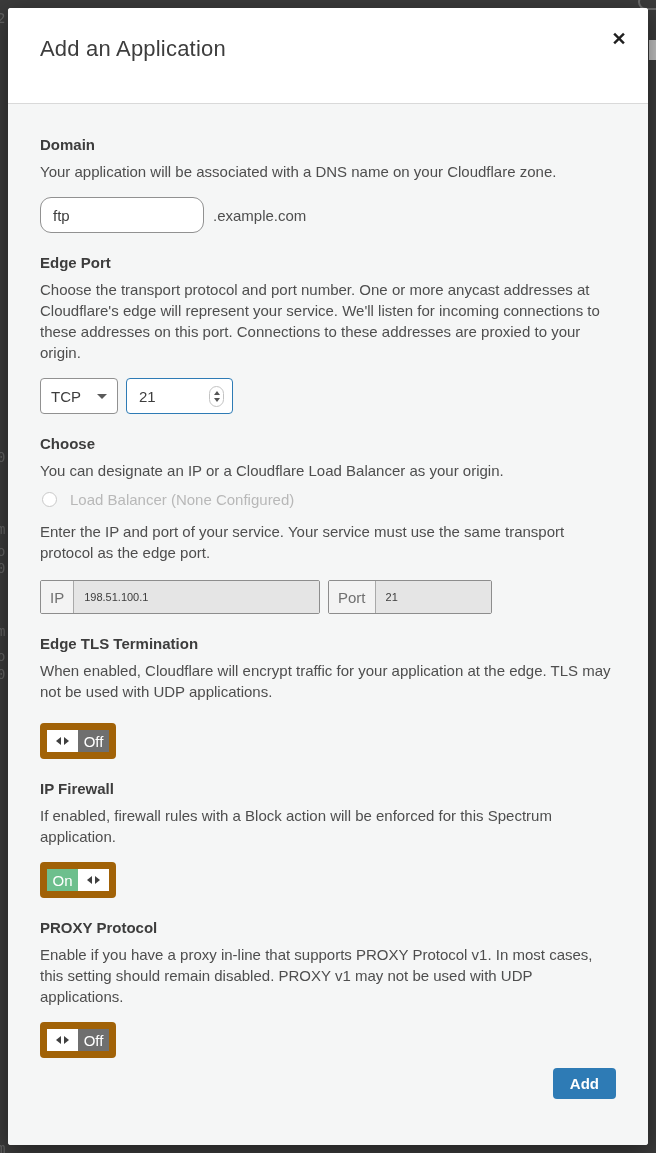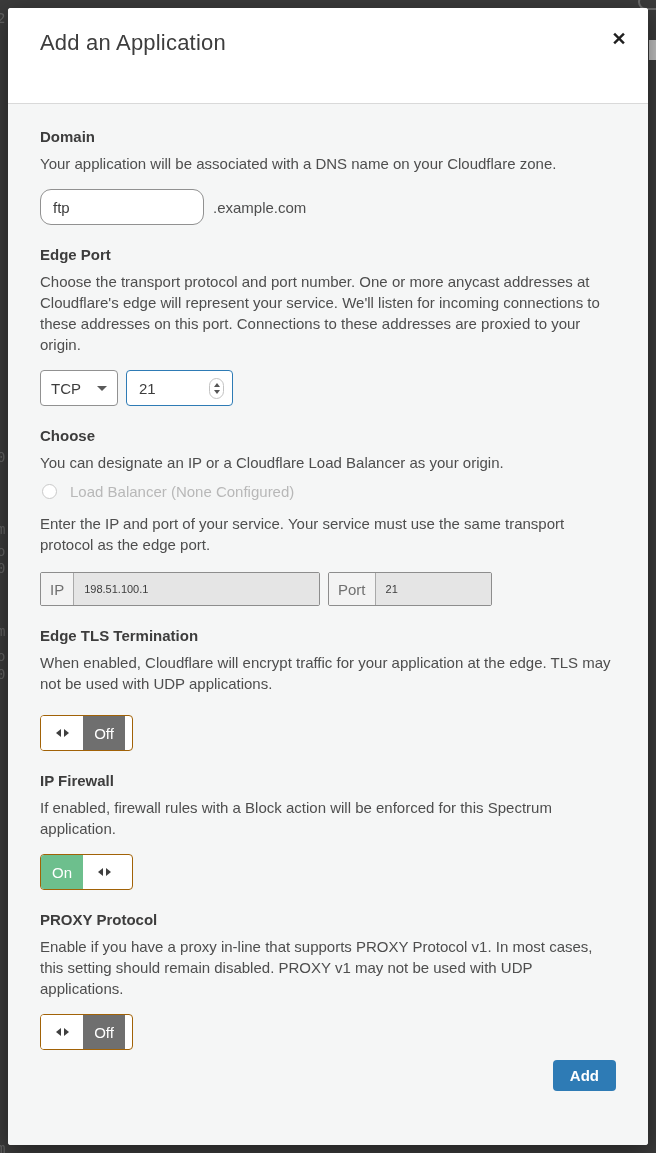--- a/index.html
+++ b/index.html
@@ -42,37 +42,37 @@
     border-radius: 3px;
     box-shadow: 0 6px 24px rgba(0,0,0,.45);
     overflow: hidden;
   }
   .modal-header {
     position: relative;
     height: 95px;
     background: #fff;
   }
   .modal-title {
-    position: absolute; left: 32px; top: 22px;
+    position: absolute; left: 32px; top: 28px;
     font-size: 22px; font-weight: 400;
     color: #3d3d3d;
     letter-spacing: .2px;
   }
   .close-btn {
     position: absolute; right: 15px; top: 17px;
     width: 28px; height: 28px;
     background: none; border: none; cursor: pointer;
     font-size: 18px; font-weight: 700; color: #1f1f1f;
     line-height: 28px; text-align: center;
   }
   .modal-body {
     height: 1042px;
     background: #f5f6f6;
     border-top: 1px solid #d9d9d9;
-    padding: 23px 32px 0 32px;
+    padding: 31px 32px 0 32px;
   }
 
   .section { margin-bottom: 20px; }
   .section-title {
     font-size: 15px; font-weight: 700; color: #3d3d3d;
     line-height: 19px; margin-bottom: 7px;
   }
   .section-desc {
     font-size: 15px; color: #4e4e4e;
     line-height: 21px; max-width: 580px;
@@ -173,22 +173,22 @@
     padding: 0 10px;
     width: 100%;
     background: #e5e5e5;
   }
   .group-ip { width: 280px; }
   .group-port { width: 164px; margin-left: 8px; }
 
   
   .toggle {
     display: inline-flex;
-    height: 36px; width: 93px;
-    border: 1px solid #a16207; border-radius: 4px;
+    height: 36px; width: 76px;
+    border: 7px solid #a16207; border-radius: 4px;
     overflow: hidden; cursor: pointer;
     background: #fff;
   }
   .toggle-half {
     width: 42px; height: 100%;
     display: flex; align-items: center; justify-content: center;
     font-size: 15px;
   }
   .half-gray  { background: #6f6f6f; color: #fff; }
   .half-green { background: #6dbf8d; color: #fff; }

